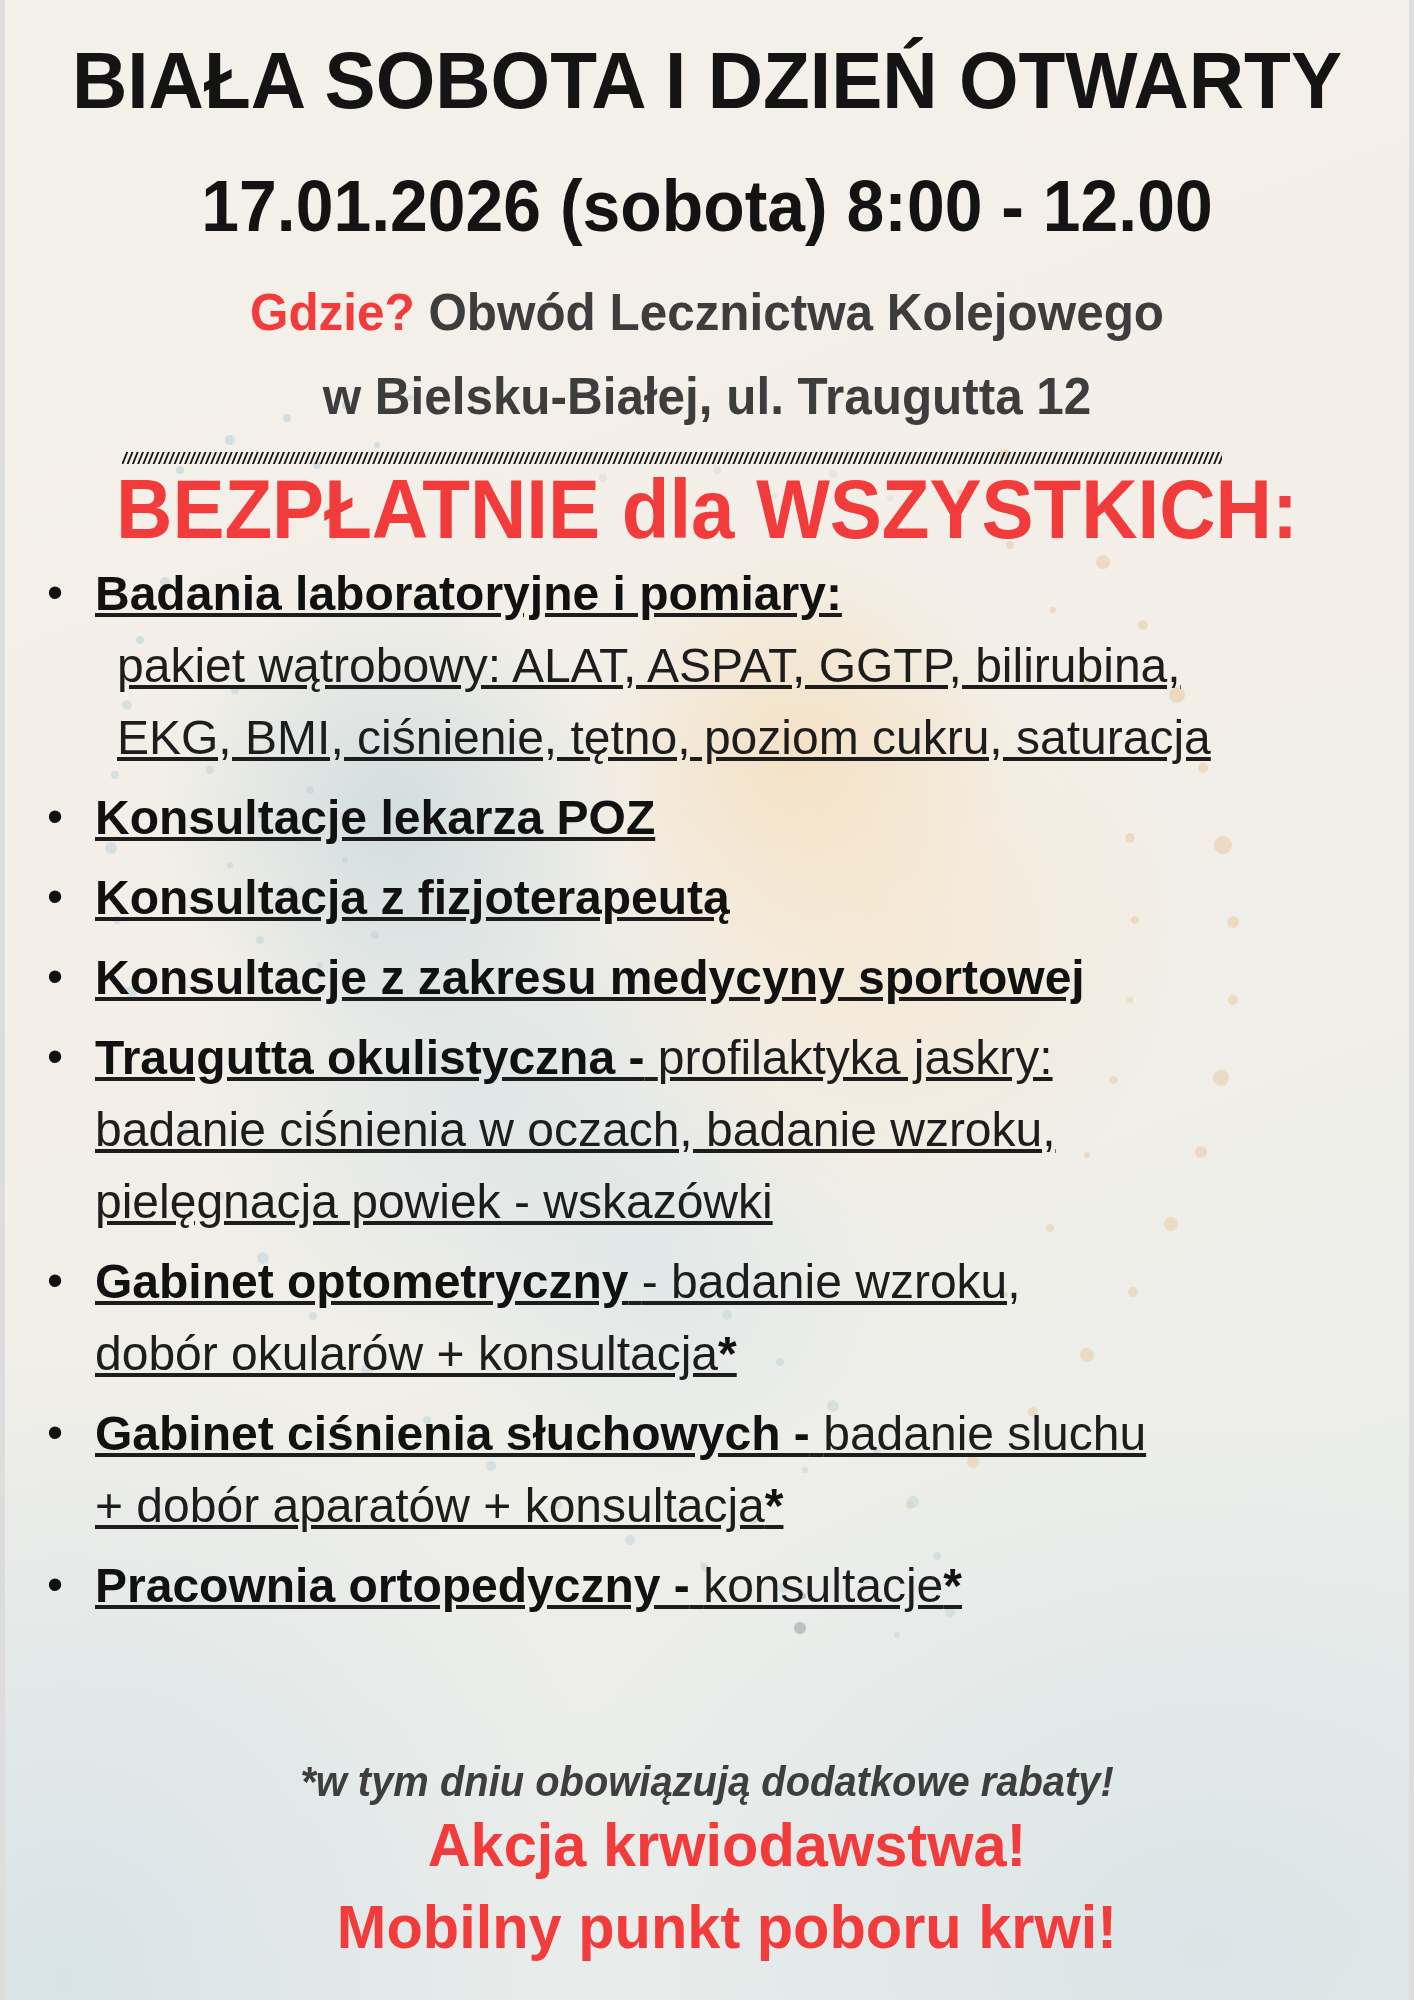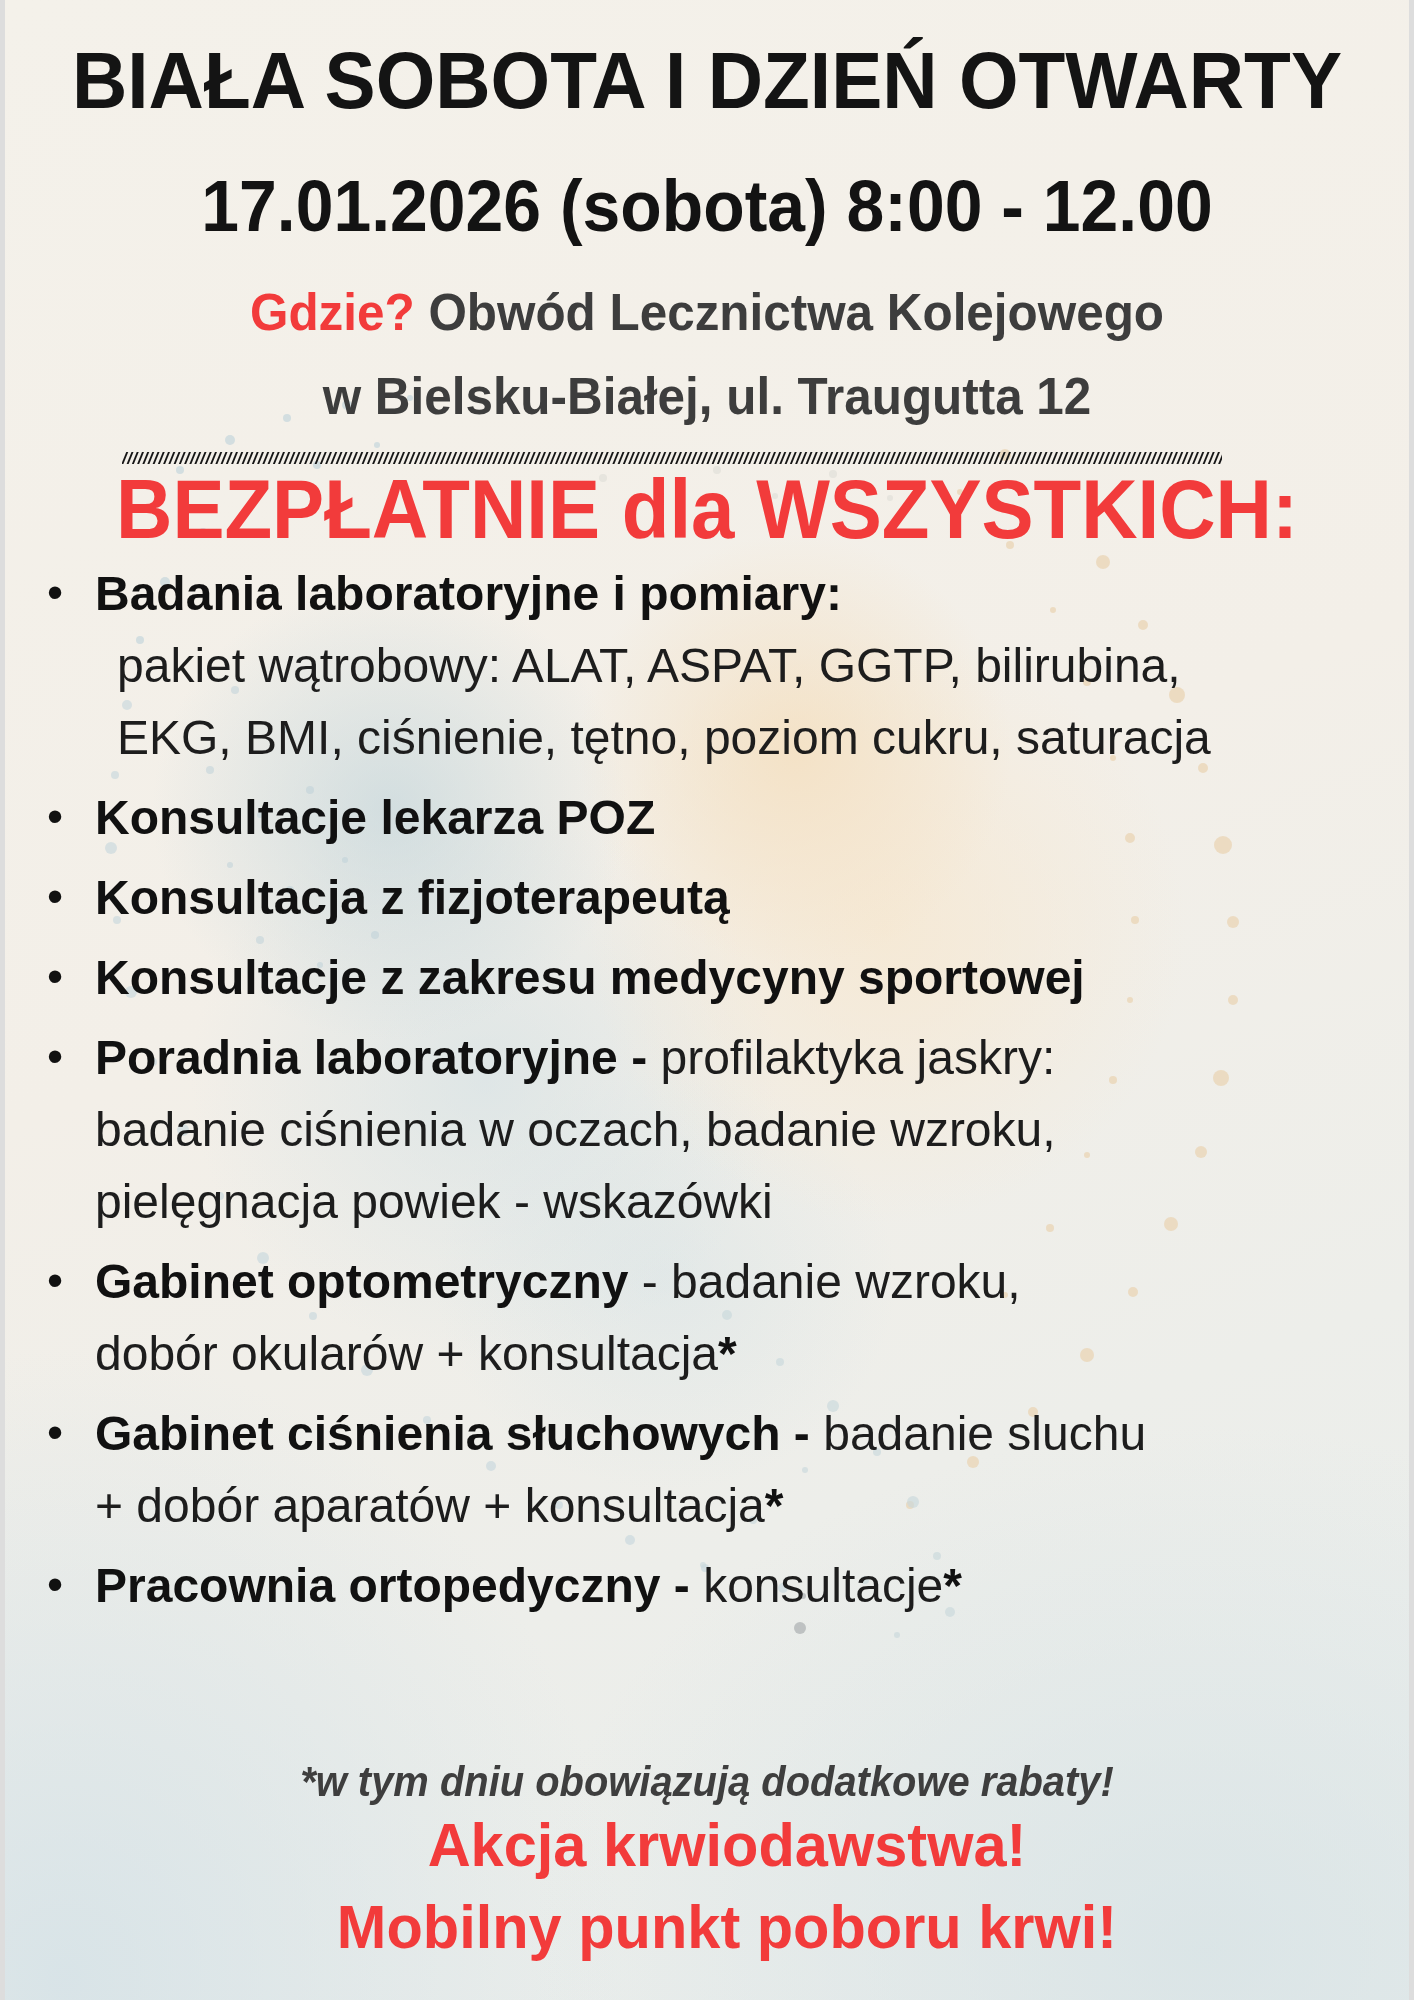--- a/index.html
+++ b/index.html
@@ -57,21 +57,21 @@
   .free{
     position:absolute;top:462px;left:0;width:100%;
     margin:0;text-align:center;white-space:nowrap;
     font-size:83px;line-height:96px;font-weight:700;color:#f23b3b;
     transform:scaleX(0.94);
   }
 
   .services{
     position:absolute;top:558px;left:90px;right:40px;
     margin:0;padding:0;list-style:none;
-    font-size:48px;line-height:72px;color:#1d1d1d;
+    font-size:48px;line-height:72px;color:#1d1d1d;text-decoration:underline;
   }
   .services li{position:relative;margin:0 0 8px 0;}
   .services li::before{
     content:"\2022";
     position:absolute;left:-48px;top:-2px;
     font-size:46px;color:#111;
   }
   .services .b{font-weight:700;color:#111;}
   .services .r{font-weight:400;}
   .services .sub{font-weight:400;}
@@ -210,21 +210,21 @@
 
   <div class="divider"></div>
 
   <h2 class="free">BEZPŁATNIE dla WSZYSTKICH:</h2>
 
   <ul class="services">
       <li><span class="b">Badania laboratoryjne i pomiary:</span><div class="sub more">pakiet wątrobowy: ALAT, ASPAT, GGTP, bilirubina,</div><div class="sub more">EKG, BMI, ciśnienie, tętno, poziom cukru, saturacja</div></li>
       <li><span class="b">Konsultacje lekarza POZ</span></li>
       <li><span class="b">Konsultacja z fizjoterapeutą</span></li>
       <li><span class="b">Konsultacje z zakresu medycyny sportowej</span></li>
-      <li><span class="b">Poradnia laboratoryjne -</span> <span class="r">profilaktyka jaskry:</span><div class="sub">badanie ciśnienia w oczach, badanie wzroku,</div><div class="sub">pielęgnacja powiek - wskazówki</div></li>
+      <li><span class="b">Traugutta okulistyczna -</span> <span class="r">profilaktyka jaskry:</span><div class="sub">badanie ciśnienia w oczach, badanie wzroku,</div><div class="sub">pielęgnacja powiek - wskazówki</div></li>
       <li><span class="b">Gabinet optometryczny</span> <span class="r">- badanie wzroku,</span><div class="sub">dobór okularów + konsultacja<span class="b">*</span></div></li>
       <li><span class="b">Gabinet ciśnienia słuchowych -</span> <span class="r">badanie sluchu</span><div class="sub">+ dobór aparatów + konsultacja<span class="b">*</span></div></li>
       <li><span class="b">Pracownia ortopedyczny -</span> <span class="r">konsultacje</span><span class="b">*</span></li>
     </ul>
 
   <div class="footnote">*w tym dniu obowiązują dodatkowe rabaty!</div>
 
   <div class="blood">
     <div>Akcja krwiodawstwa!</div>
     <div>Mobilny punkt poboru krwi!</div>

